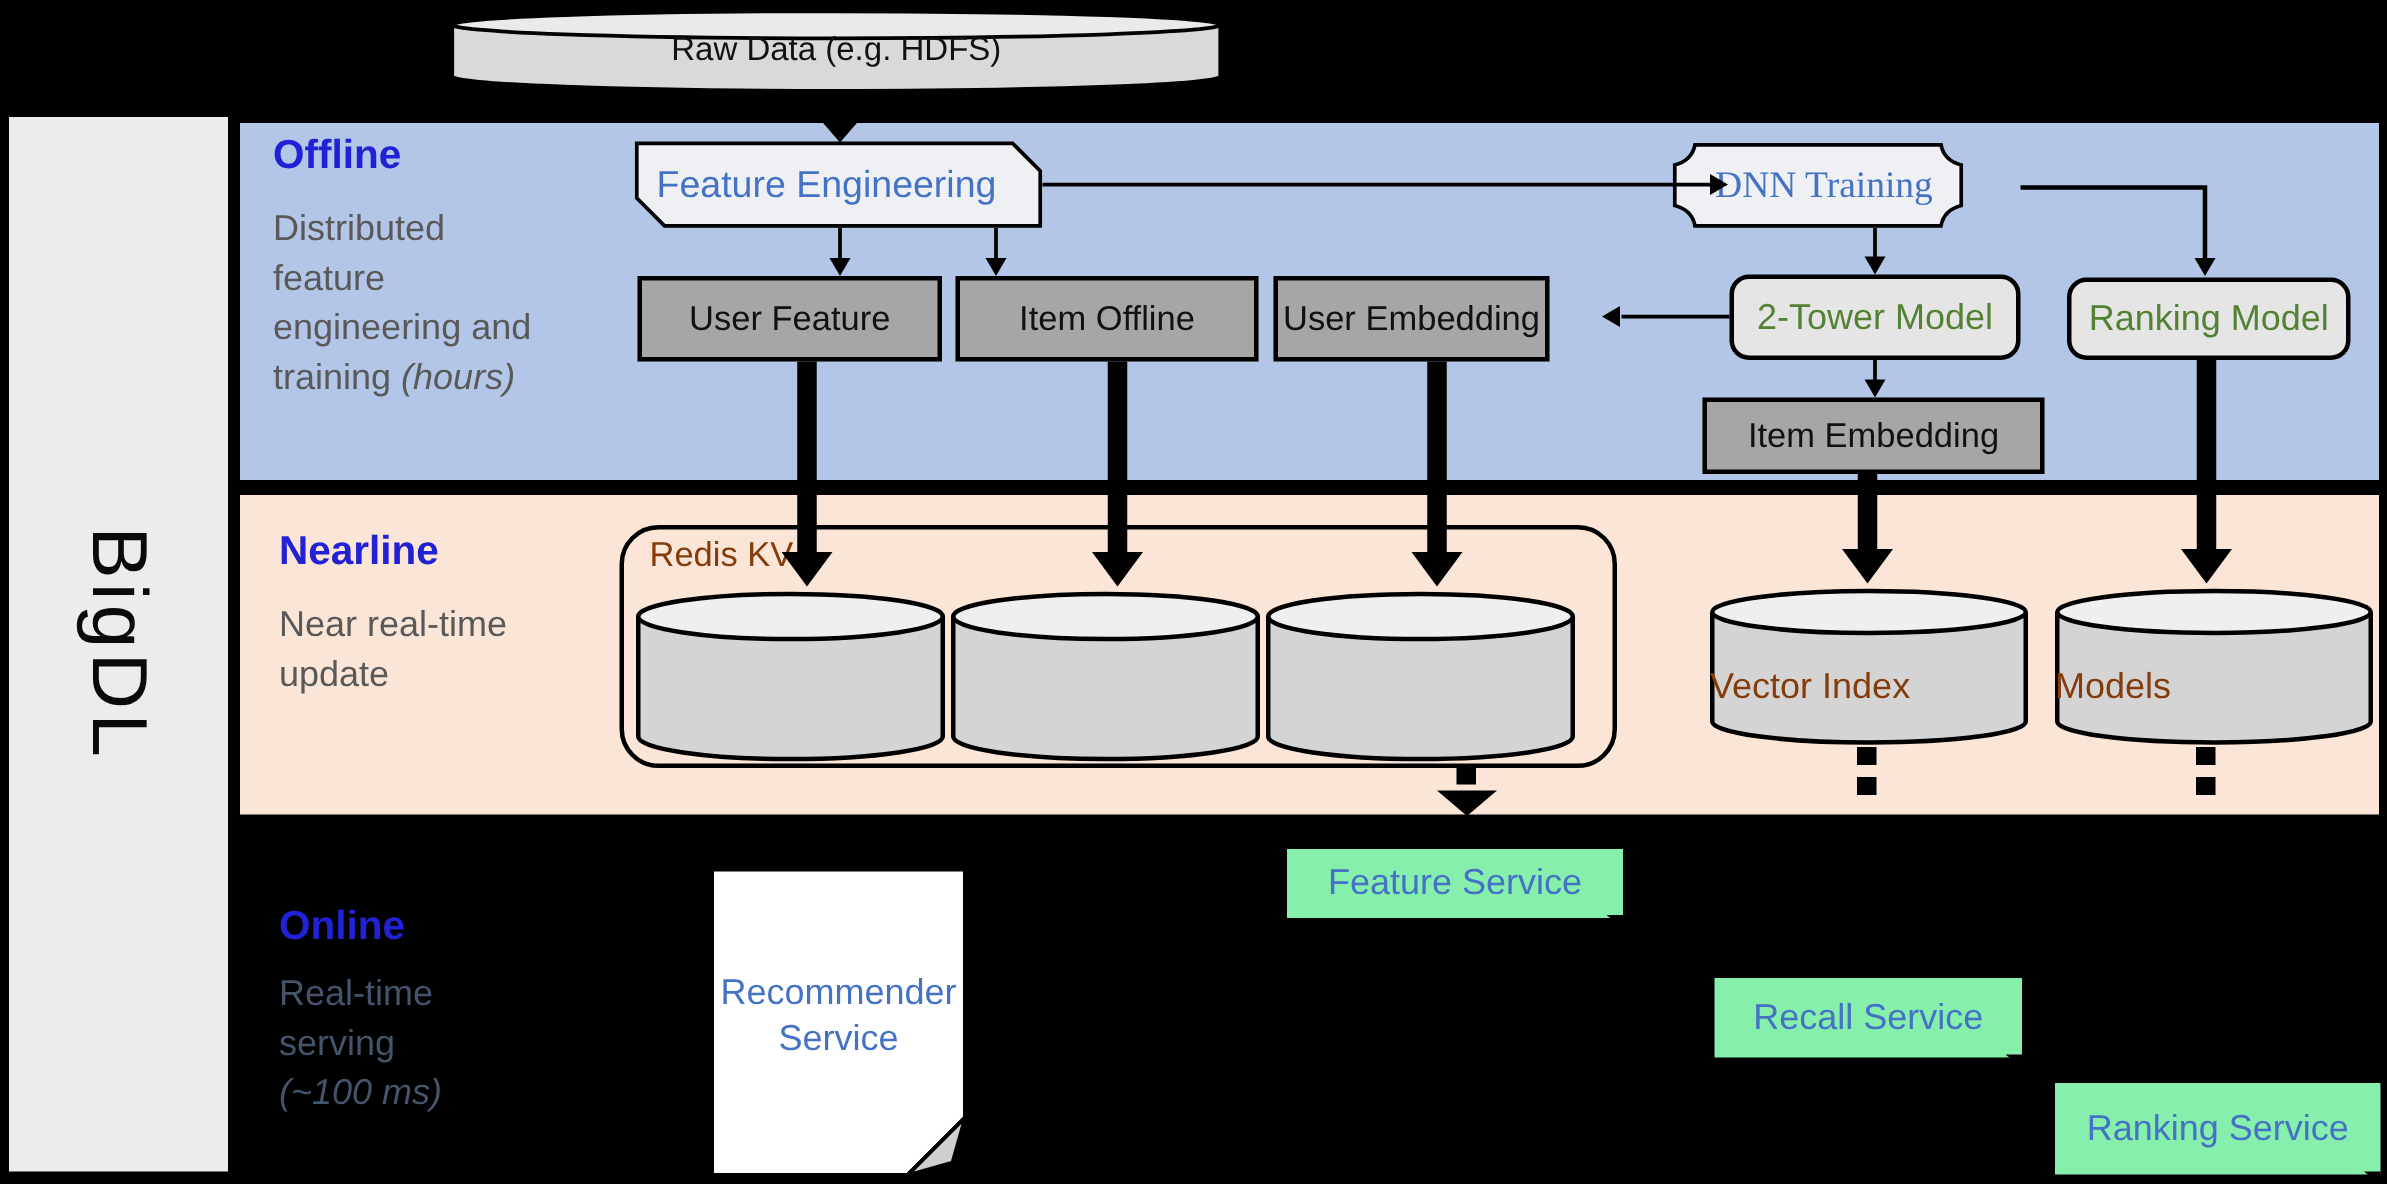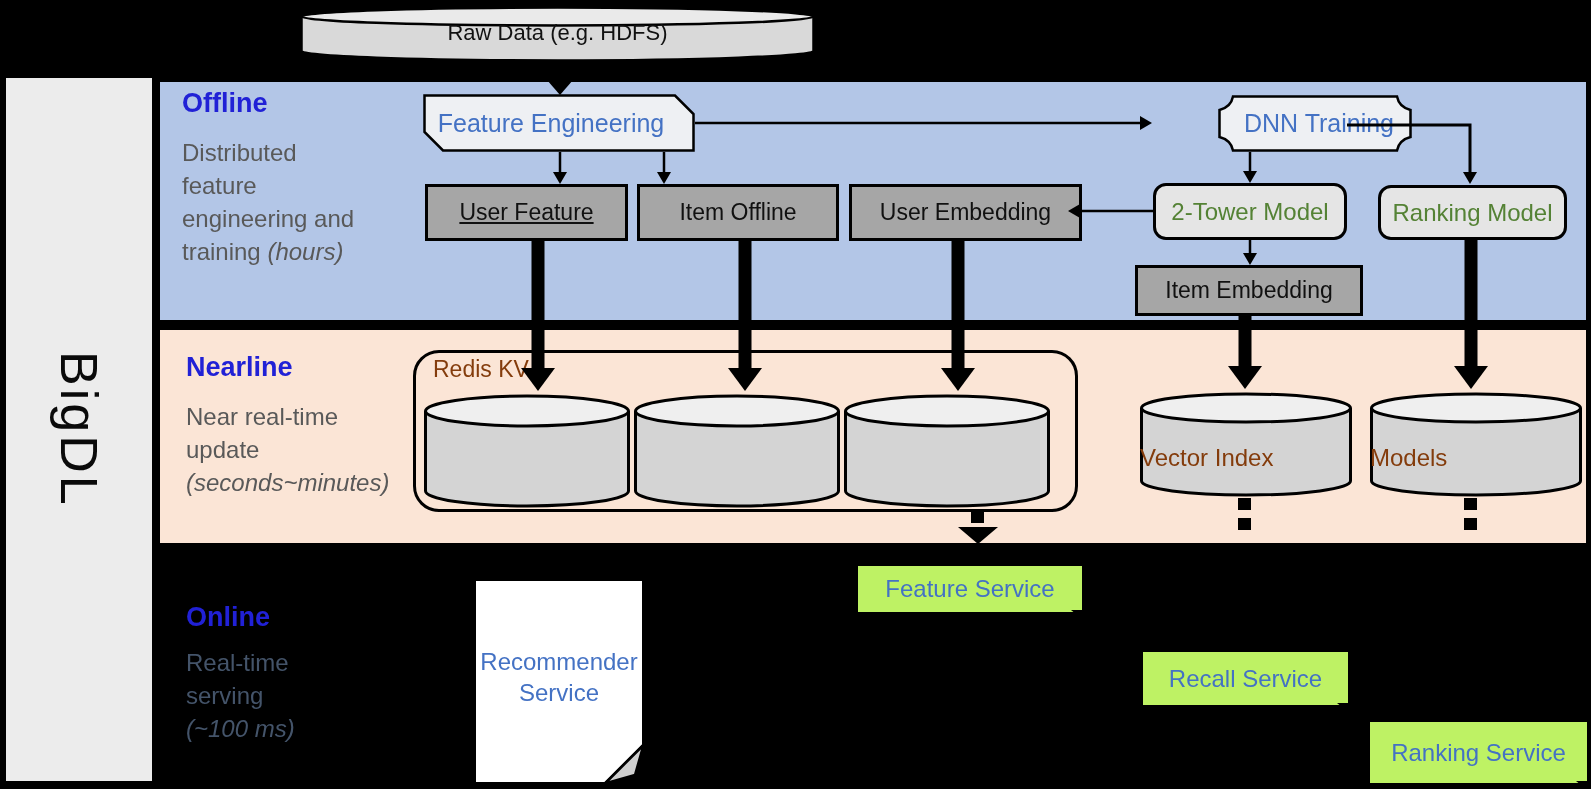--- a/index.html
+++ b/index.html
@@ -31,53 +31,53 @@
 
   
   .node { position:absolute; display:flex; align-items:center; justify-content:center;
           font-size:23px; text-align:center; }
   .box-gray  { background:#a6a6a6; border:3px solid #000; color:#111; }
   .box-round { background:#e5e5e5; border:3px solid #000; border-radius:13px; font-size:24px; }
   .green { color:#548235; }
   .blue  { color:#4472c4; }
   .brown { color:#843c0c; }
 
-  .n-user-feature   { left:425px;  top:184px; width:203px; height:57px;text-decoration:underline; }
+  .n-user-feature   { left:425px;  top:184px; width:203px; height:57px; }
   .n-item-feature   { left:637px;  top:184px; width:202px; height:57px; }
-  .n-user-embedding { left:849px;  top:184px; width:233px; height:57px; }
+  .n-user-embedding { left:849px;  top:184px; width:184px; height:57px; }
   .n-item-embedding { left:1135px; top:265px; width:228px; height:51px; }
   .n-two-tower      { left:1153px; top:183px; width:194px; height:57px; }
   .n-ranking-model  { left:1378px; top:185px; width:189px; height:55px; }
 
   
   .shape-wrap { position:absolute; }
   .shape-wrap .lab { position:absolute; inset:0; display:flex; align-items:center; justify-content:center;
                      font-size:25px; }
   .w-fe  { left:423px;  top:94px; width:256px; height:58px; }
-  .w-dnn { left:1218px; top:95px; width:202px; height:57px; }
+  .w-dnn { left:1115px; top:95px; width:202px; height:57px;font-family:Liberation Serif, serif; }
 
   
   .raw-wrap { position:absolute; left:300px; top:6px; width:515px; height:57px; }
   .raw-wrap .lab { position:absolute; left:0; right:0; top:14px; text-align:center;
                    font-size:22px; color:#111; }
 
   
   .redis-box { position:absolute; left:413px; top:350px; width:665px; height:162px;
                border:3px solid #000; border-radius:26px; }
   .redis-label { position:absolute; left:433px; top:356px; font-size:23px; color:#843c0c; }
   .cyl { position:absolute; }
   .cyl .lab { position:absolute; left:0; right:0; top:52px; font-size:24px; }
   .c1 { left:424px;  top:394px; width:206px; height:114px; }
   .c2 { left:634px;  top:394px; width:206px; height:114px; }
   .c3 { left:844px;  top:394px; width:206px; height:114px; }
   .c-vec { left:1140px; top:392px; width:212px; height:106px; }
   .c-mod { left:1370px; top:392px; width:240px; height:106px; }
 
   
-  .svc { position:absolute; background:#bef264; display:flex; align-items:center; justify-content:center;
+  .svc { position:absolute; background:#86efac; display:flex; align-items:center; justify-content:center;
          font-size:24px; color:#4472c4; }
   .svc::after { content:""; position:absolute; right:0px; bottom:-7px; width:0; height:0;
                 border-top:9px solid #000; border-left:11px solid transparent; }
   .svc-feature { left:858px;  top:566px; width:224px; height:46px; }
   .svc-recall  { left:1143px; top:652px; width:205px; height:53px; }
   .svc-ranking { left:1370px; top:722px; width:217px; height:61px; }
 
   .doc-wrap { position:absolute; left:473px; top:578px; width:172px; height:207px; }
   .doc-wrap .lab { position:absolute; left:0; right:0; top:68px; text-align:center;
                    font-size:24px; line-height:31px; color:#4472c4; white-space:pre-line; }
@@ -107,21 +107,21 @@
 
   <div class="sec-title t-offline">Offline</div>
   <div class="sec-sub s-offline"><span>Distributed
 feature
 engineering and
 training </span><span class="it">(hours)</span></div>
 
   <div class="sec-title t-nearline">Nearline</div>
   <div class="sec-sub s-nearline"><span>Near real-time
 update
-</span><span class="it">(seconds~minutes)</span></div>
+</span></div>
 
   <div class="sec-title t-online">Online</div>
   <div class="sec-sub s-online"><span>Real-time
 serving
 </span><span class="it">(~100 ms)</span></div>
 
   <div class="shape-wrap w-fe">
     <svg width="272" height="58" viewBox="0 0 272 58">
       <polygon points="1.5,1.5 252,1.5 270.5,20 270.5,56.5 20,56.5 1.5,38" fill="#eef0f3" stroke="#000" stroke-width="2.5"></polygon>
     </svg>

